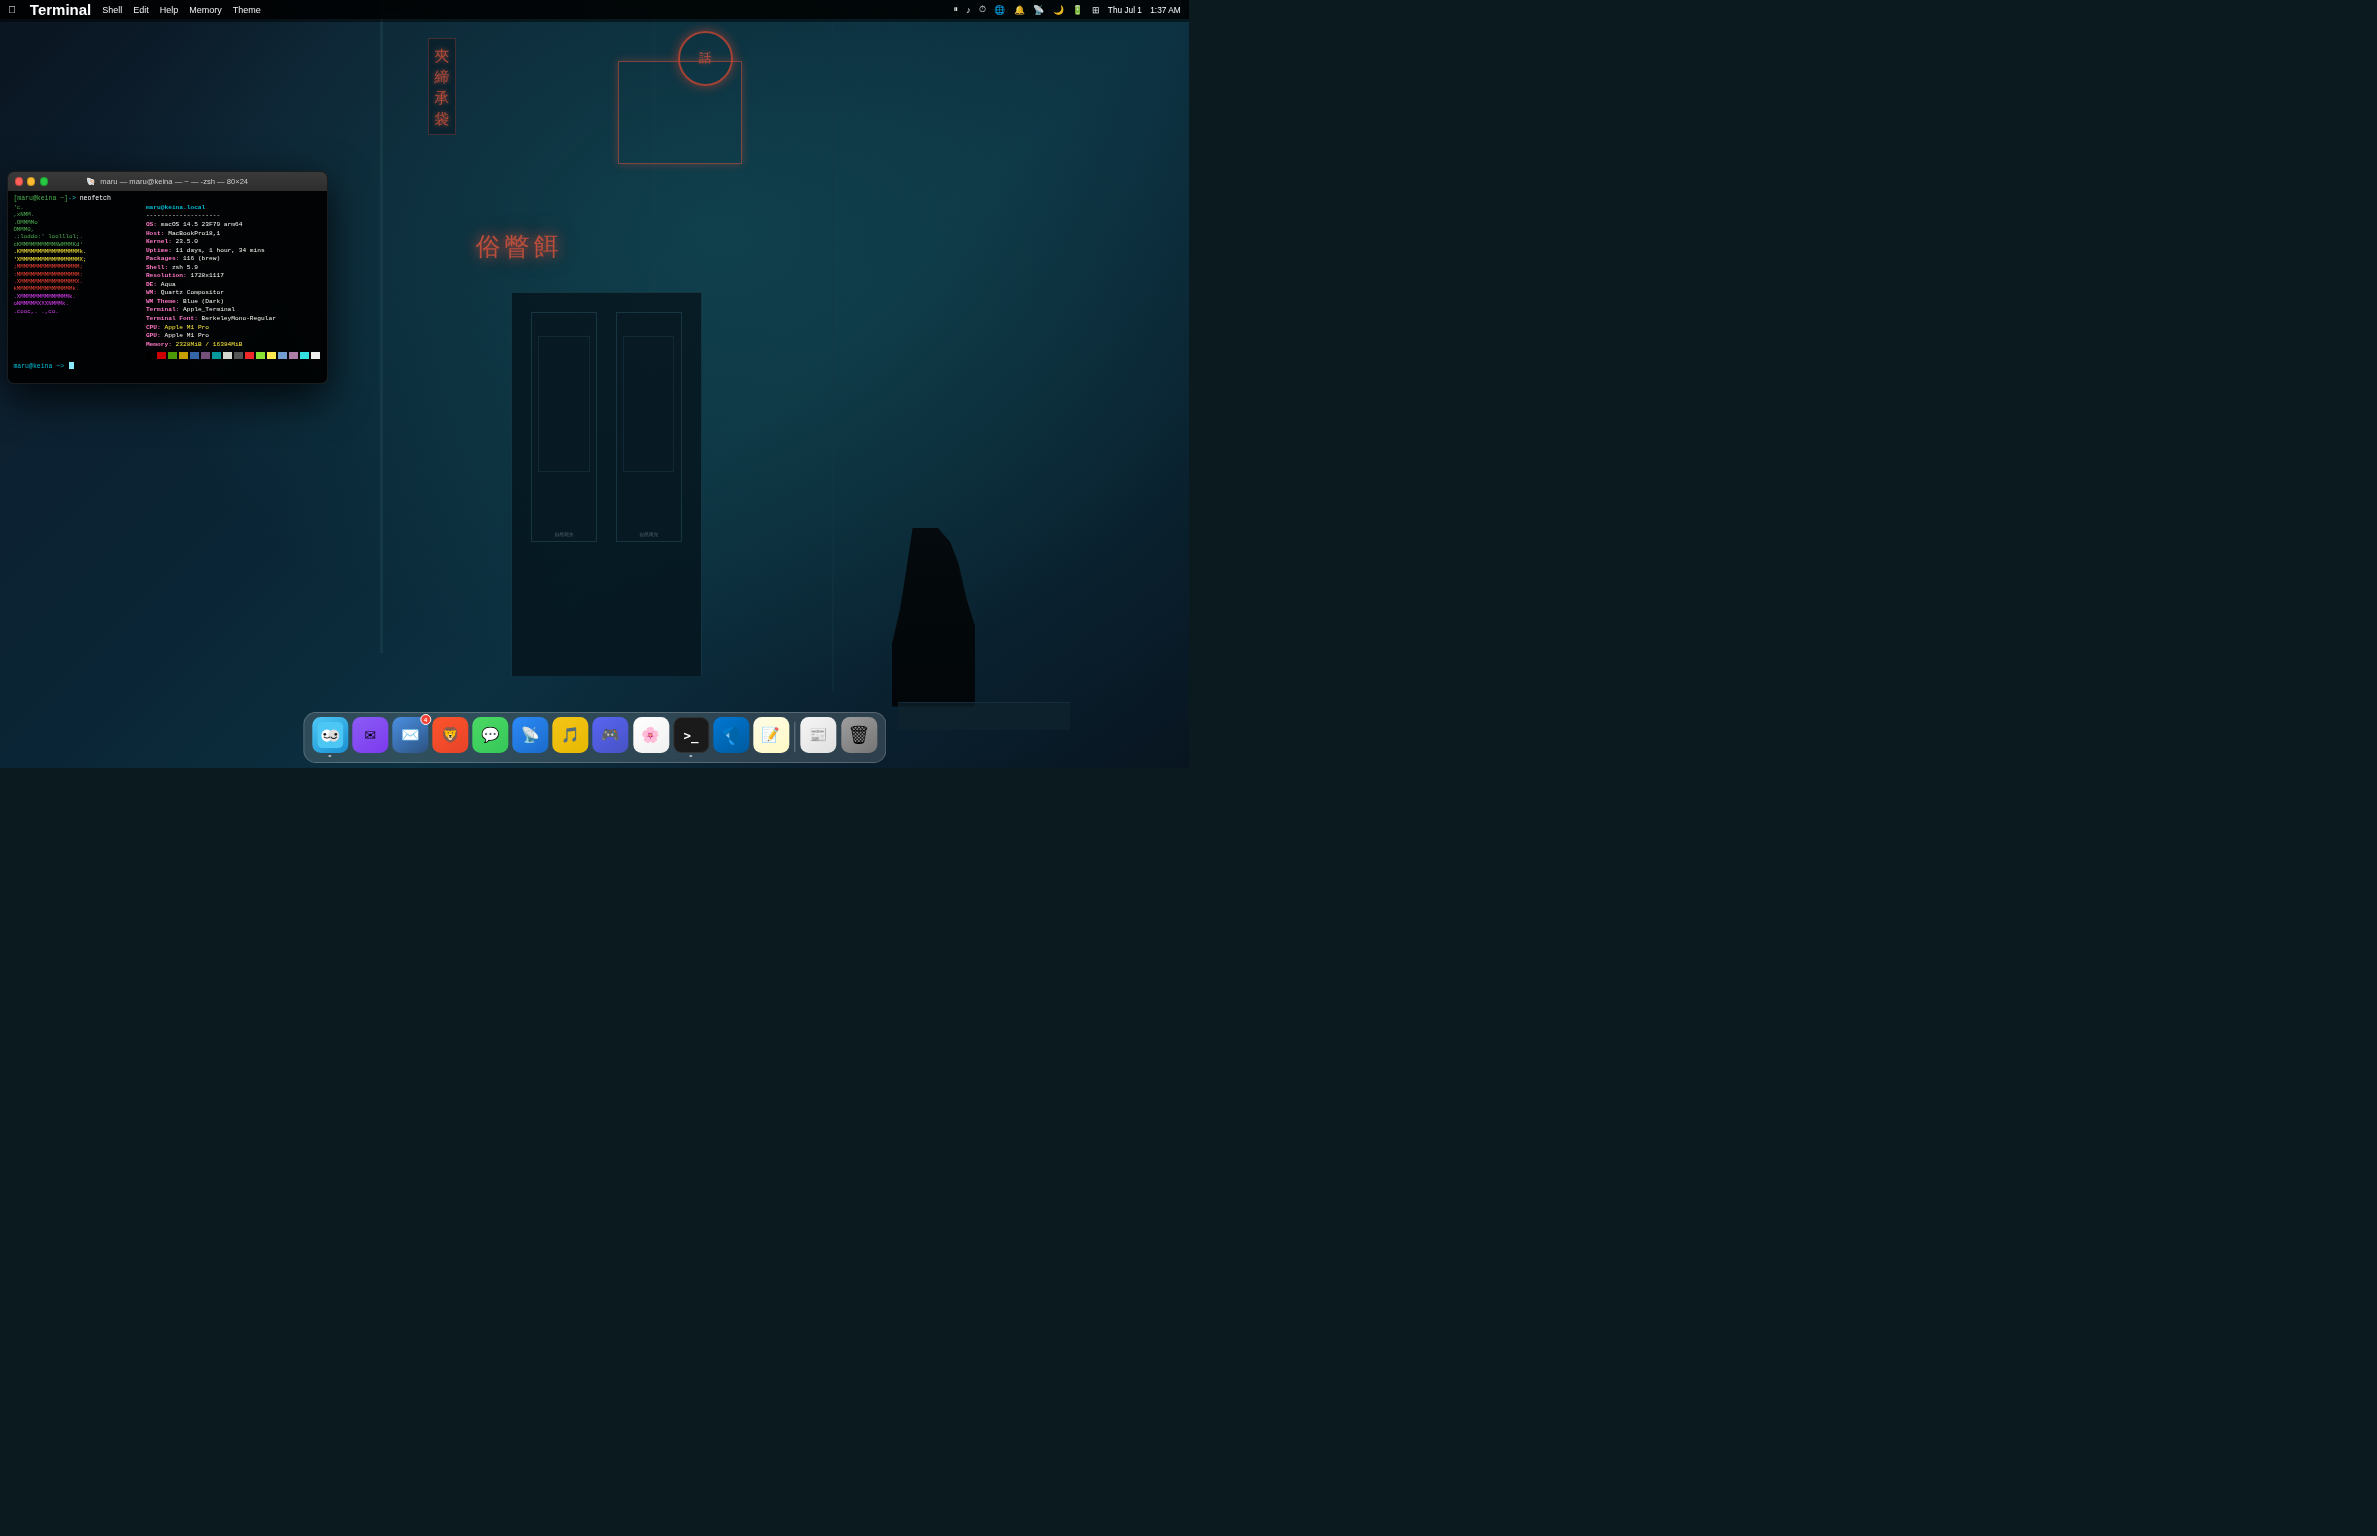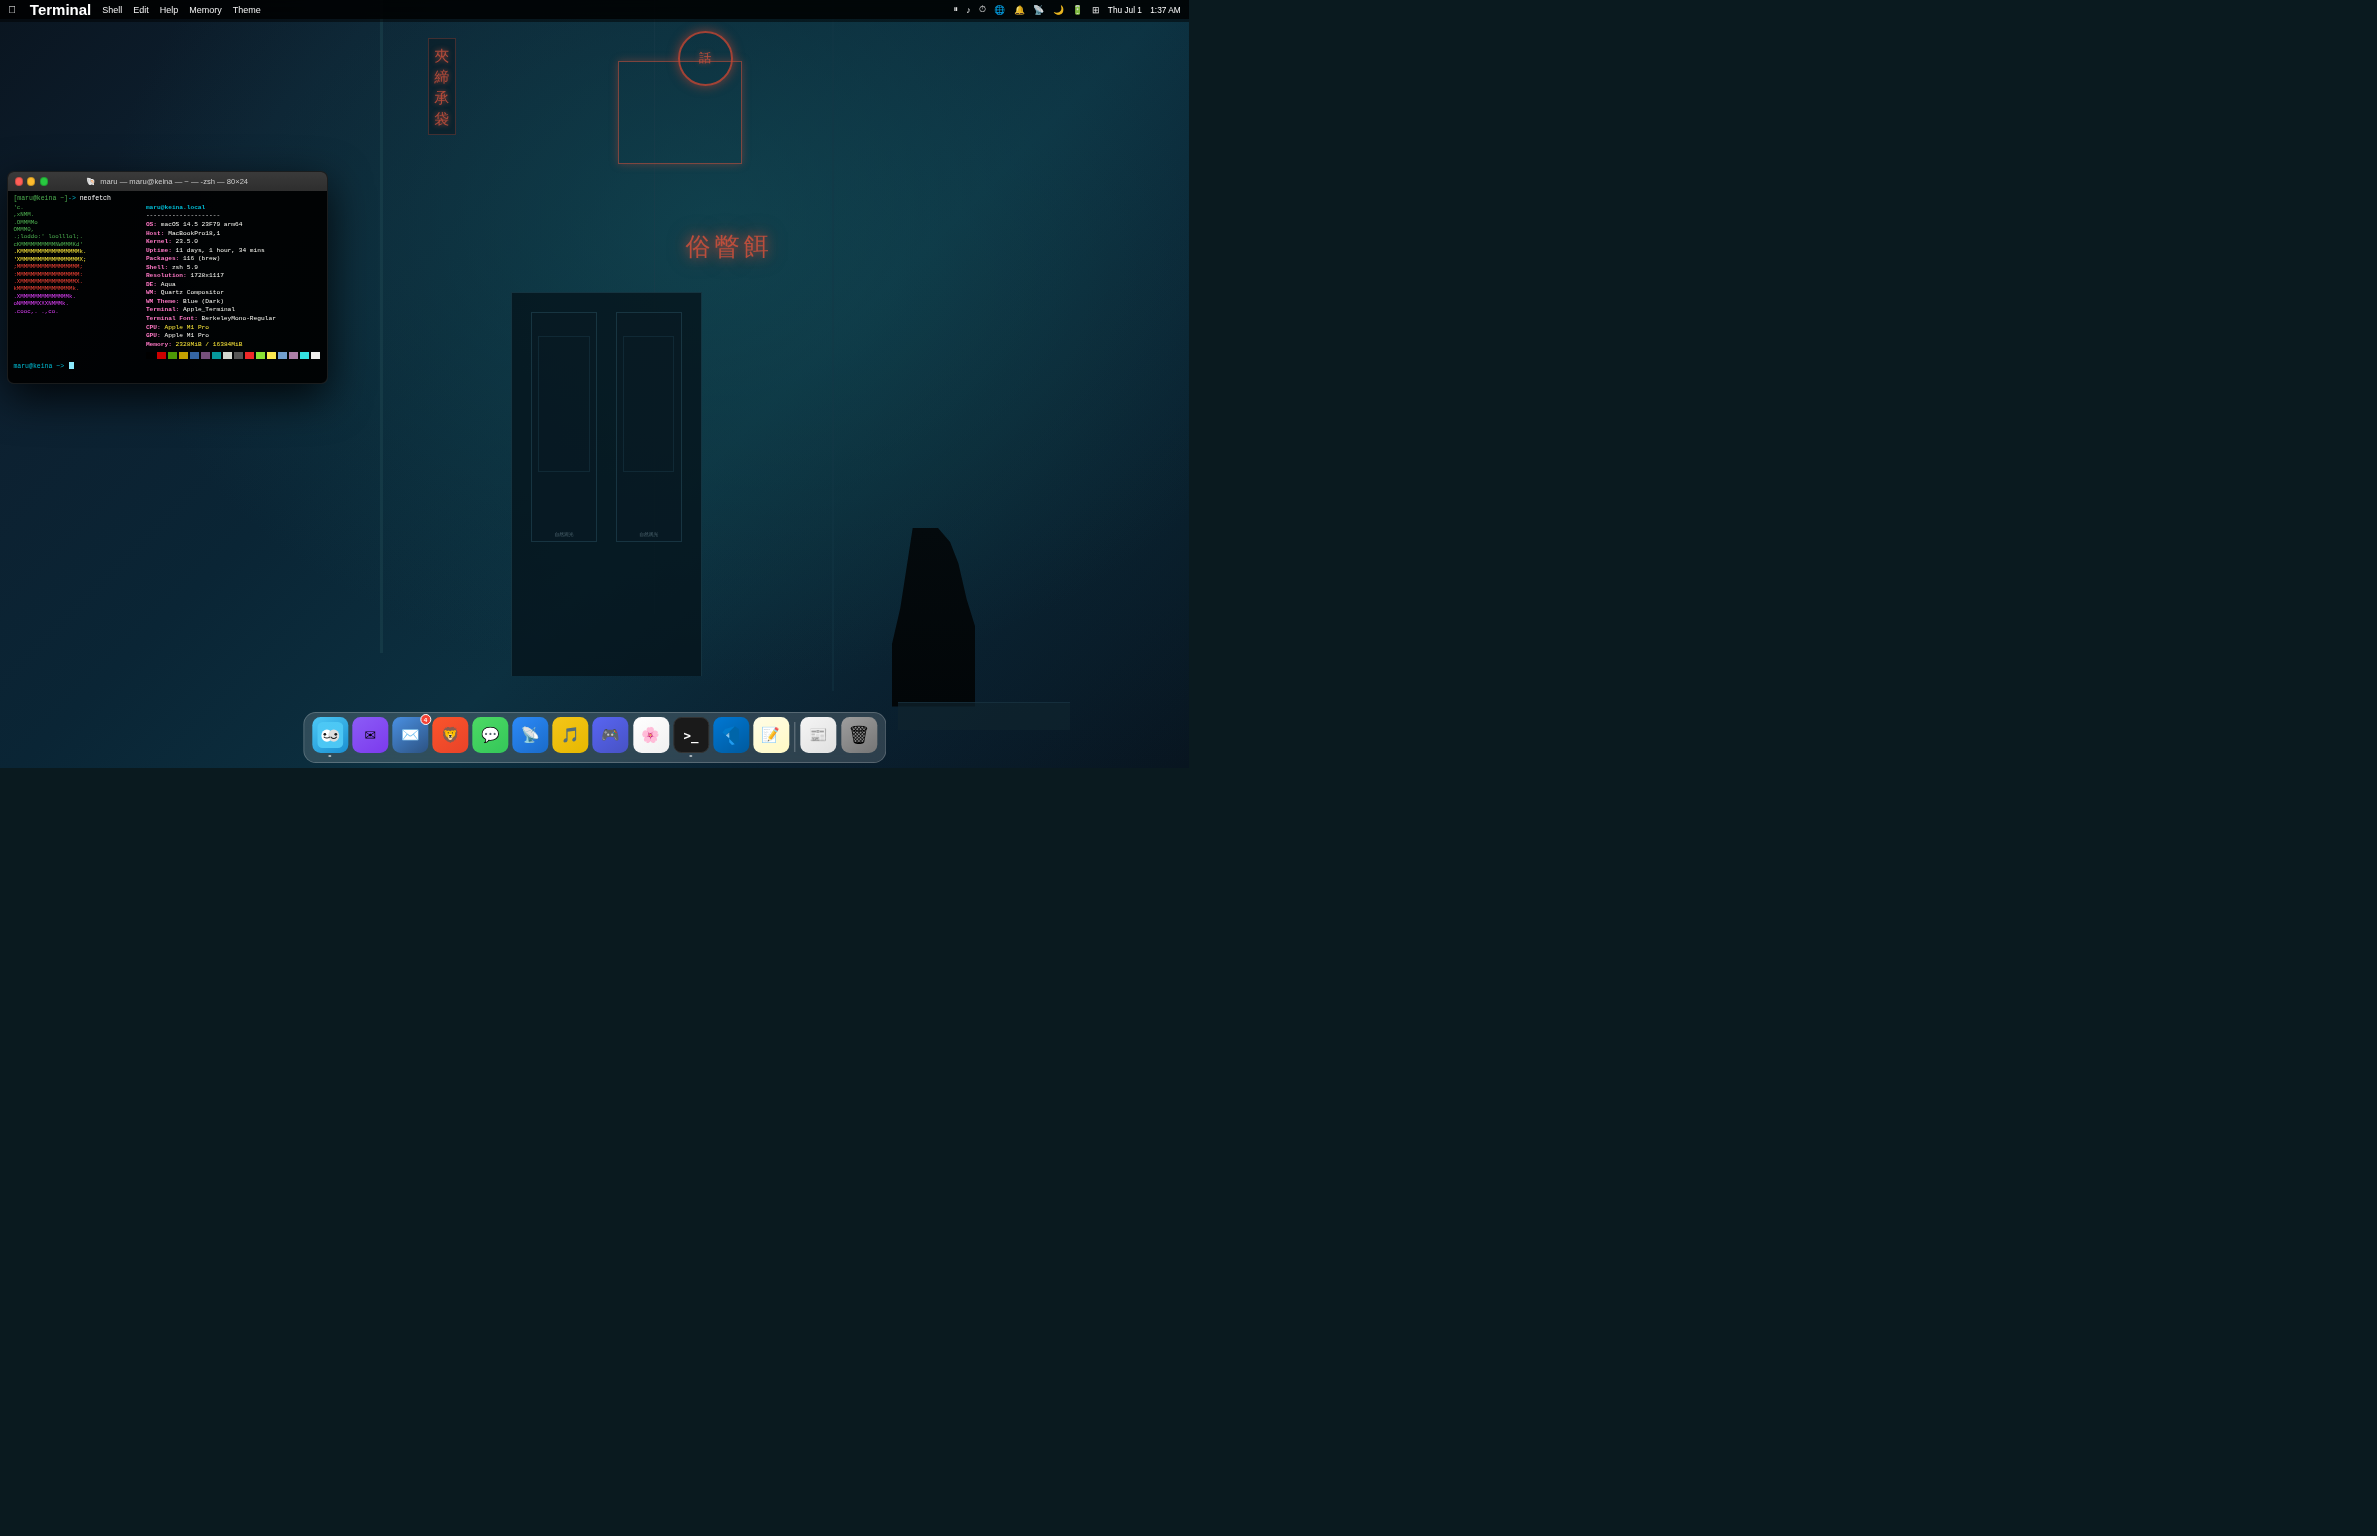--- a/index.html
+++ b/index.html
@@ -293,21 +293,21 @@
   <div class="neon-sign-container">
 
     <div style="position:absolute;top:0;left:32%;width:2.1px;height:85%;background:rgba(30,70,80,0.5);"></div>
     <div style="position:absolute;top:0;left:55%;width:1.4px;height:80%;background:rgba(30,60,75,0.4);"></div>
     <div style="position:absolute;top:0;left:70%;width:1.4px;height:90%;background:rgba(20,55,70,0.4);"></div>
 
     <div style="position:absolute;top:5%;left:36%;width:27.5px;background:rgba(10,30,40,0.7);padding:5.5px 2.8px;border:0.7px solid rgba(200,80,60,0.3);">
       <div style="color:rgba(200,80,60,0.85);font-size:15px;text-align:center;line-height:1.4;text-shadow:0 0 5.5px rgba(200,80,60,0.8);">夾<br>締<br>承<br>袋</div>
     </div>
 
-    <div style="position:absolute;top:30%;left:40%;width:25%;text-align:right;">
+    <div style="position:absolute;top:30%;left:40%;width:25%;text-align:left;">
       <div style="color:rgba(200,80,60,0.9);font-size:25px;text-shadow:0 0 10.3px rgba(200,80,60,0.8),0 0 20.6px rgba(200,60,40,0.5);letter-spacing:4.1px;">俗瞥餌</div>
     </div>
 
     <div style="position:absolute;top:8%;left:52%;width:124px;height:103px;border:1.4px solid rgba(200,80,60,0.6);box-shadow:0 0 8.3px rgba(200,80,60,0.4);"></div>
 
     <div style="position:absolute;top:4%;left:57%;width:55px;height:55px;border-radius:50%;border:2.1px solid rgba(200,70,50,0.8);box-shadow:0 0 10.3px rgba(200,70,50,0.6);display:flex;align-items:center;justify-content:center;">
       <div style="color:rgba(200,80,60,0.9);font-size:12.4px;text-shadow:0 0 5.5px rgba(200,80,60,0.8);">話</div>
     </div>
 
     <div style="position:absolute;top:38%;left:43%;width:16%;height:50%;background:rgba(5,20,28,0.8);border-left:1.4px solid rgba(30,70,85,0.6);border-right:1.4px solid rgba(30,70,85,0.6);border-top:1.4px solid rgba(30,70,85,0.6);">

